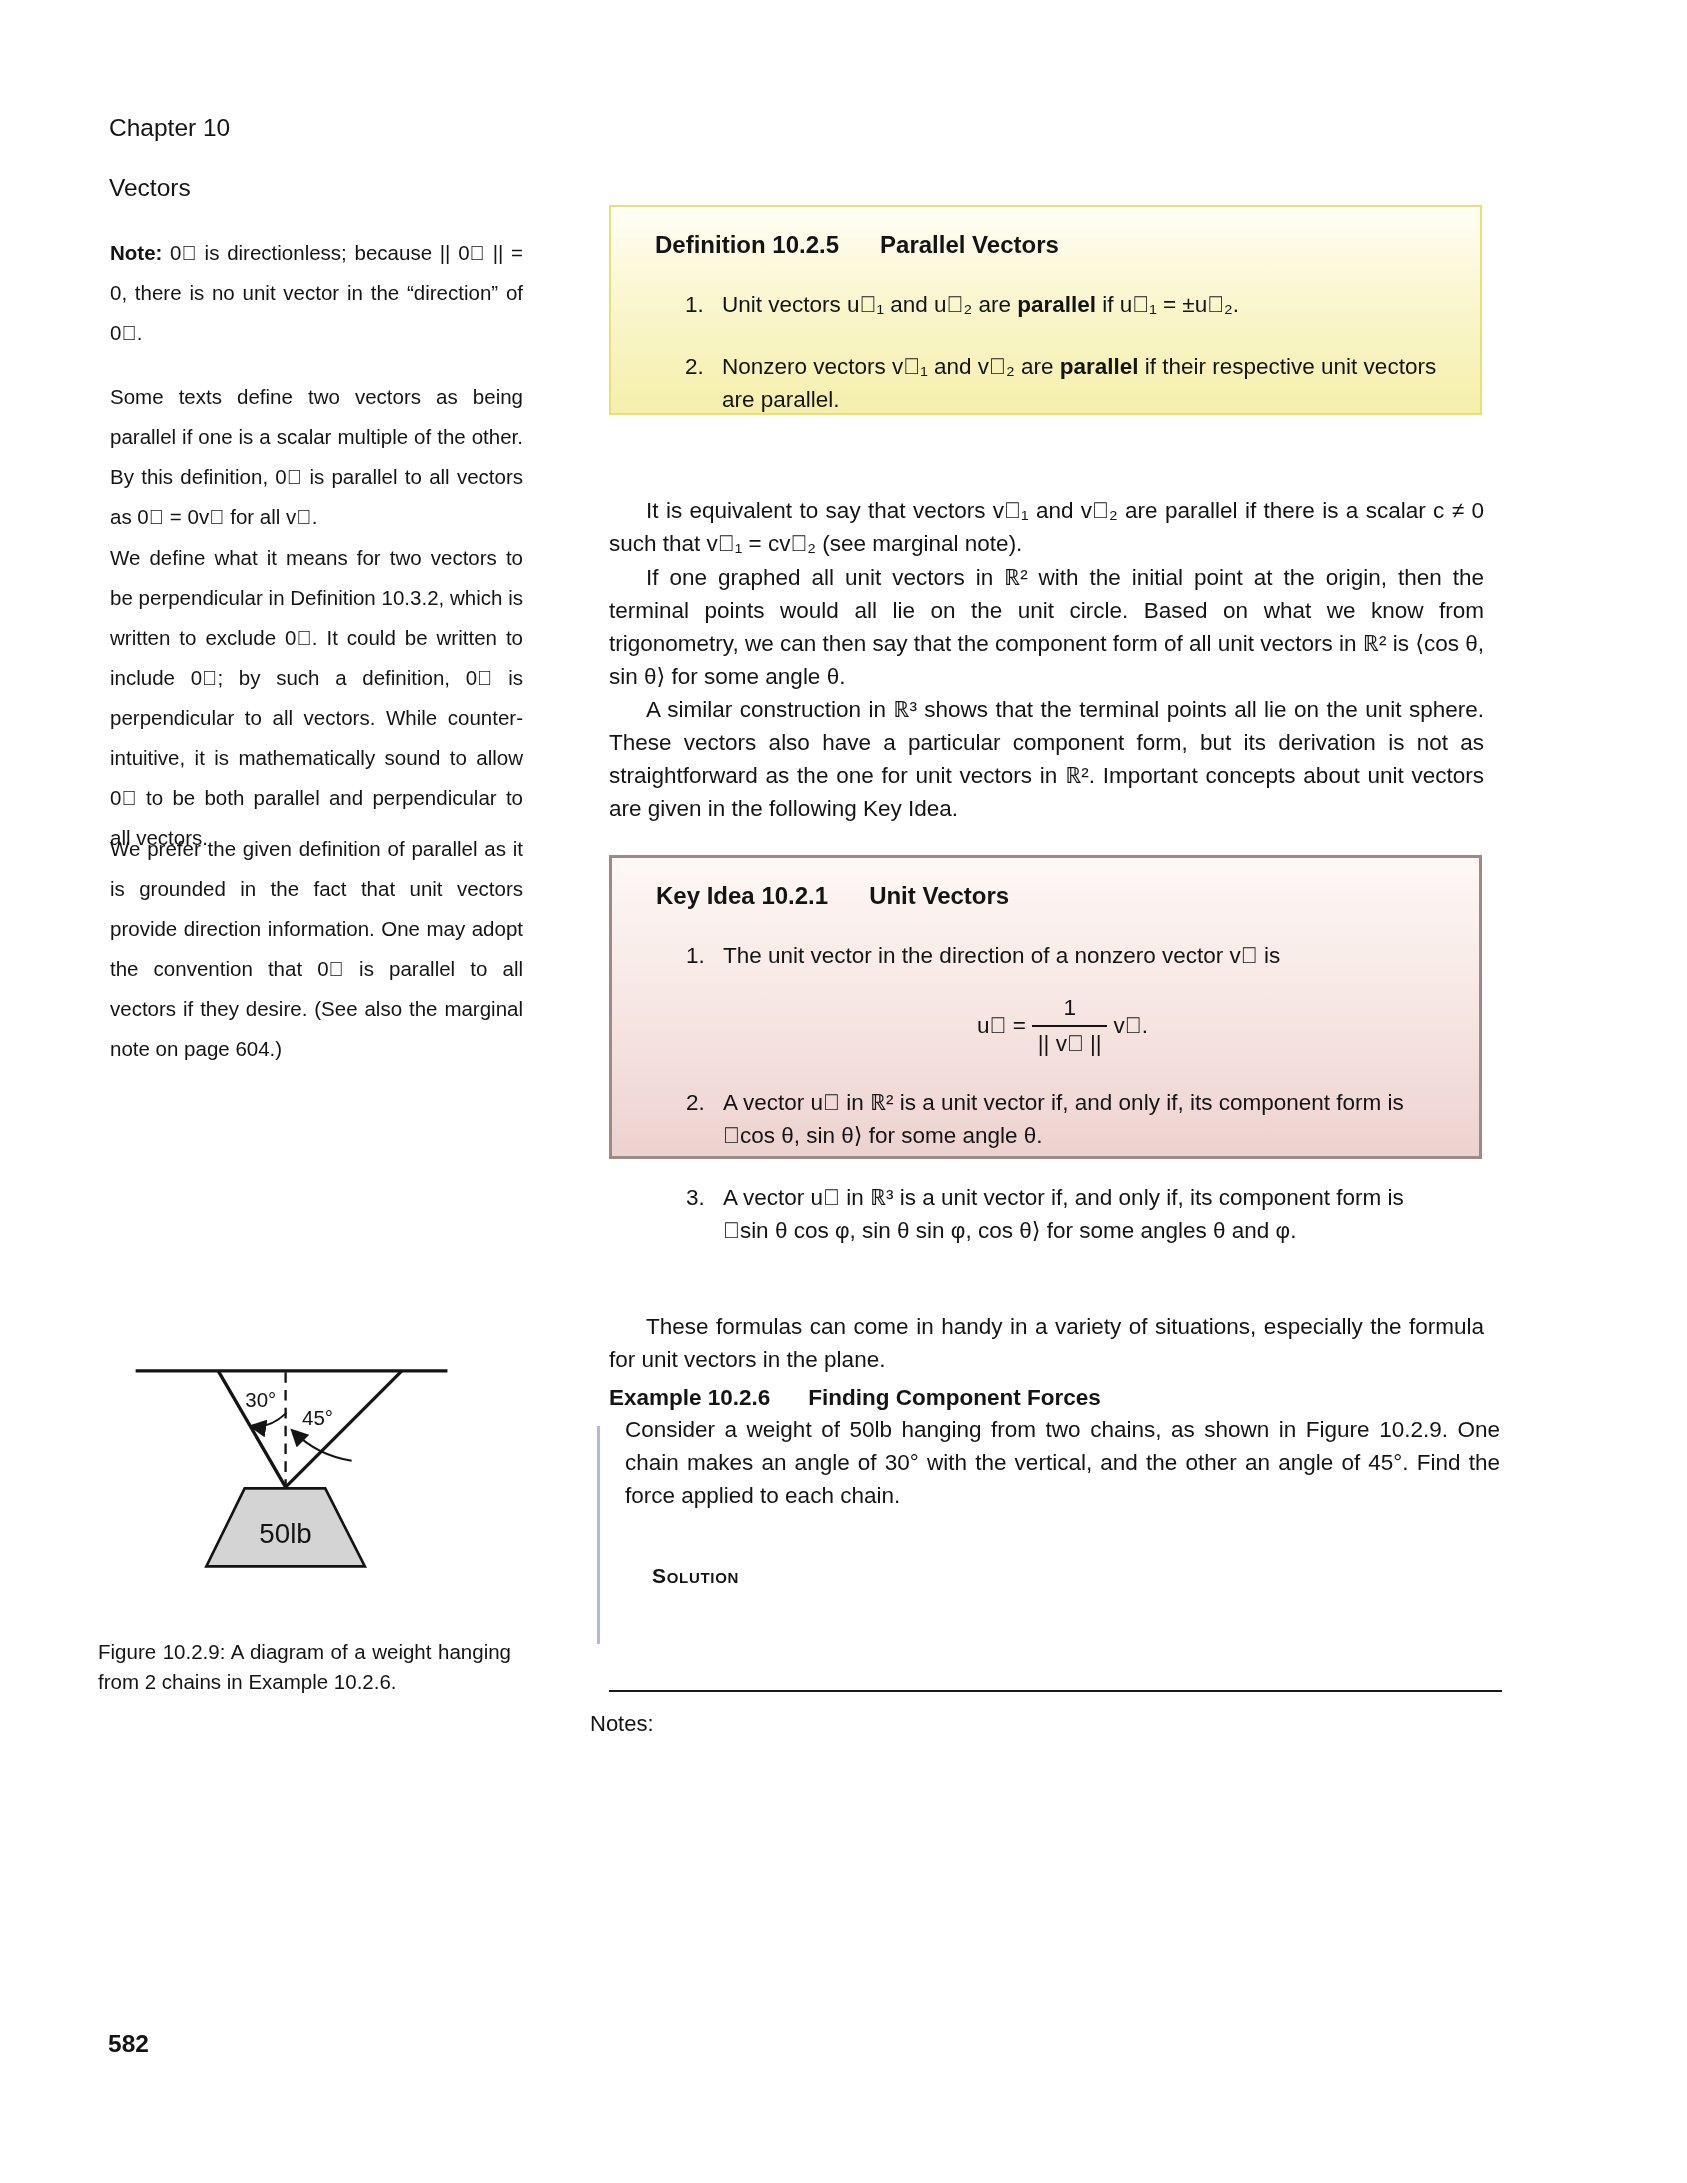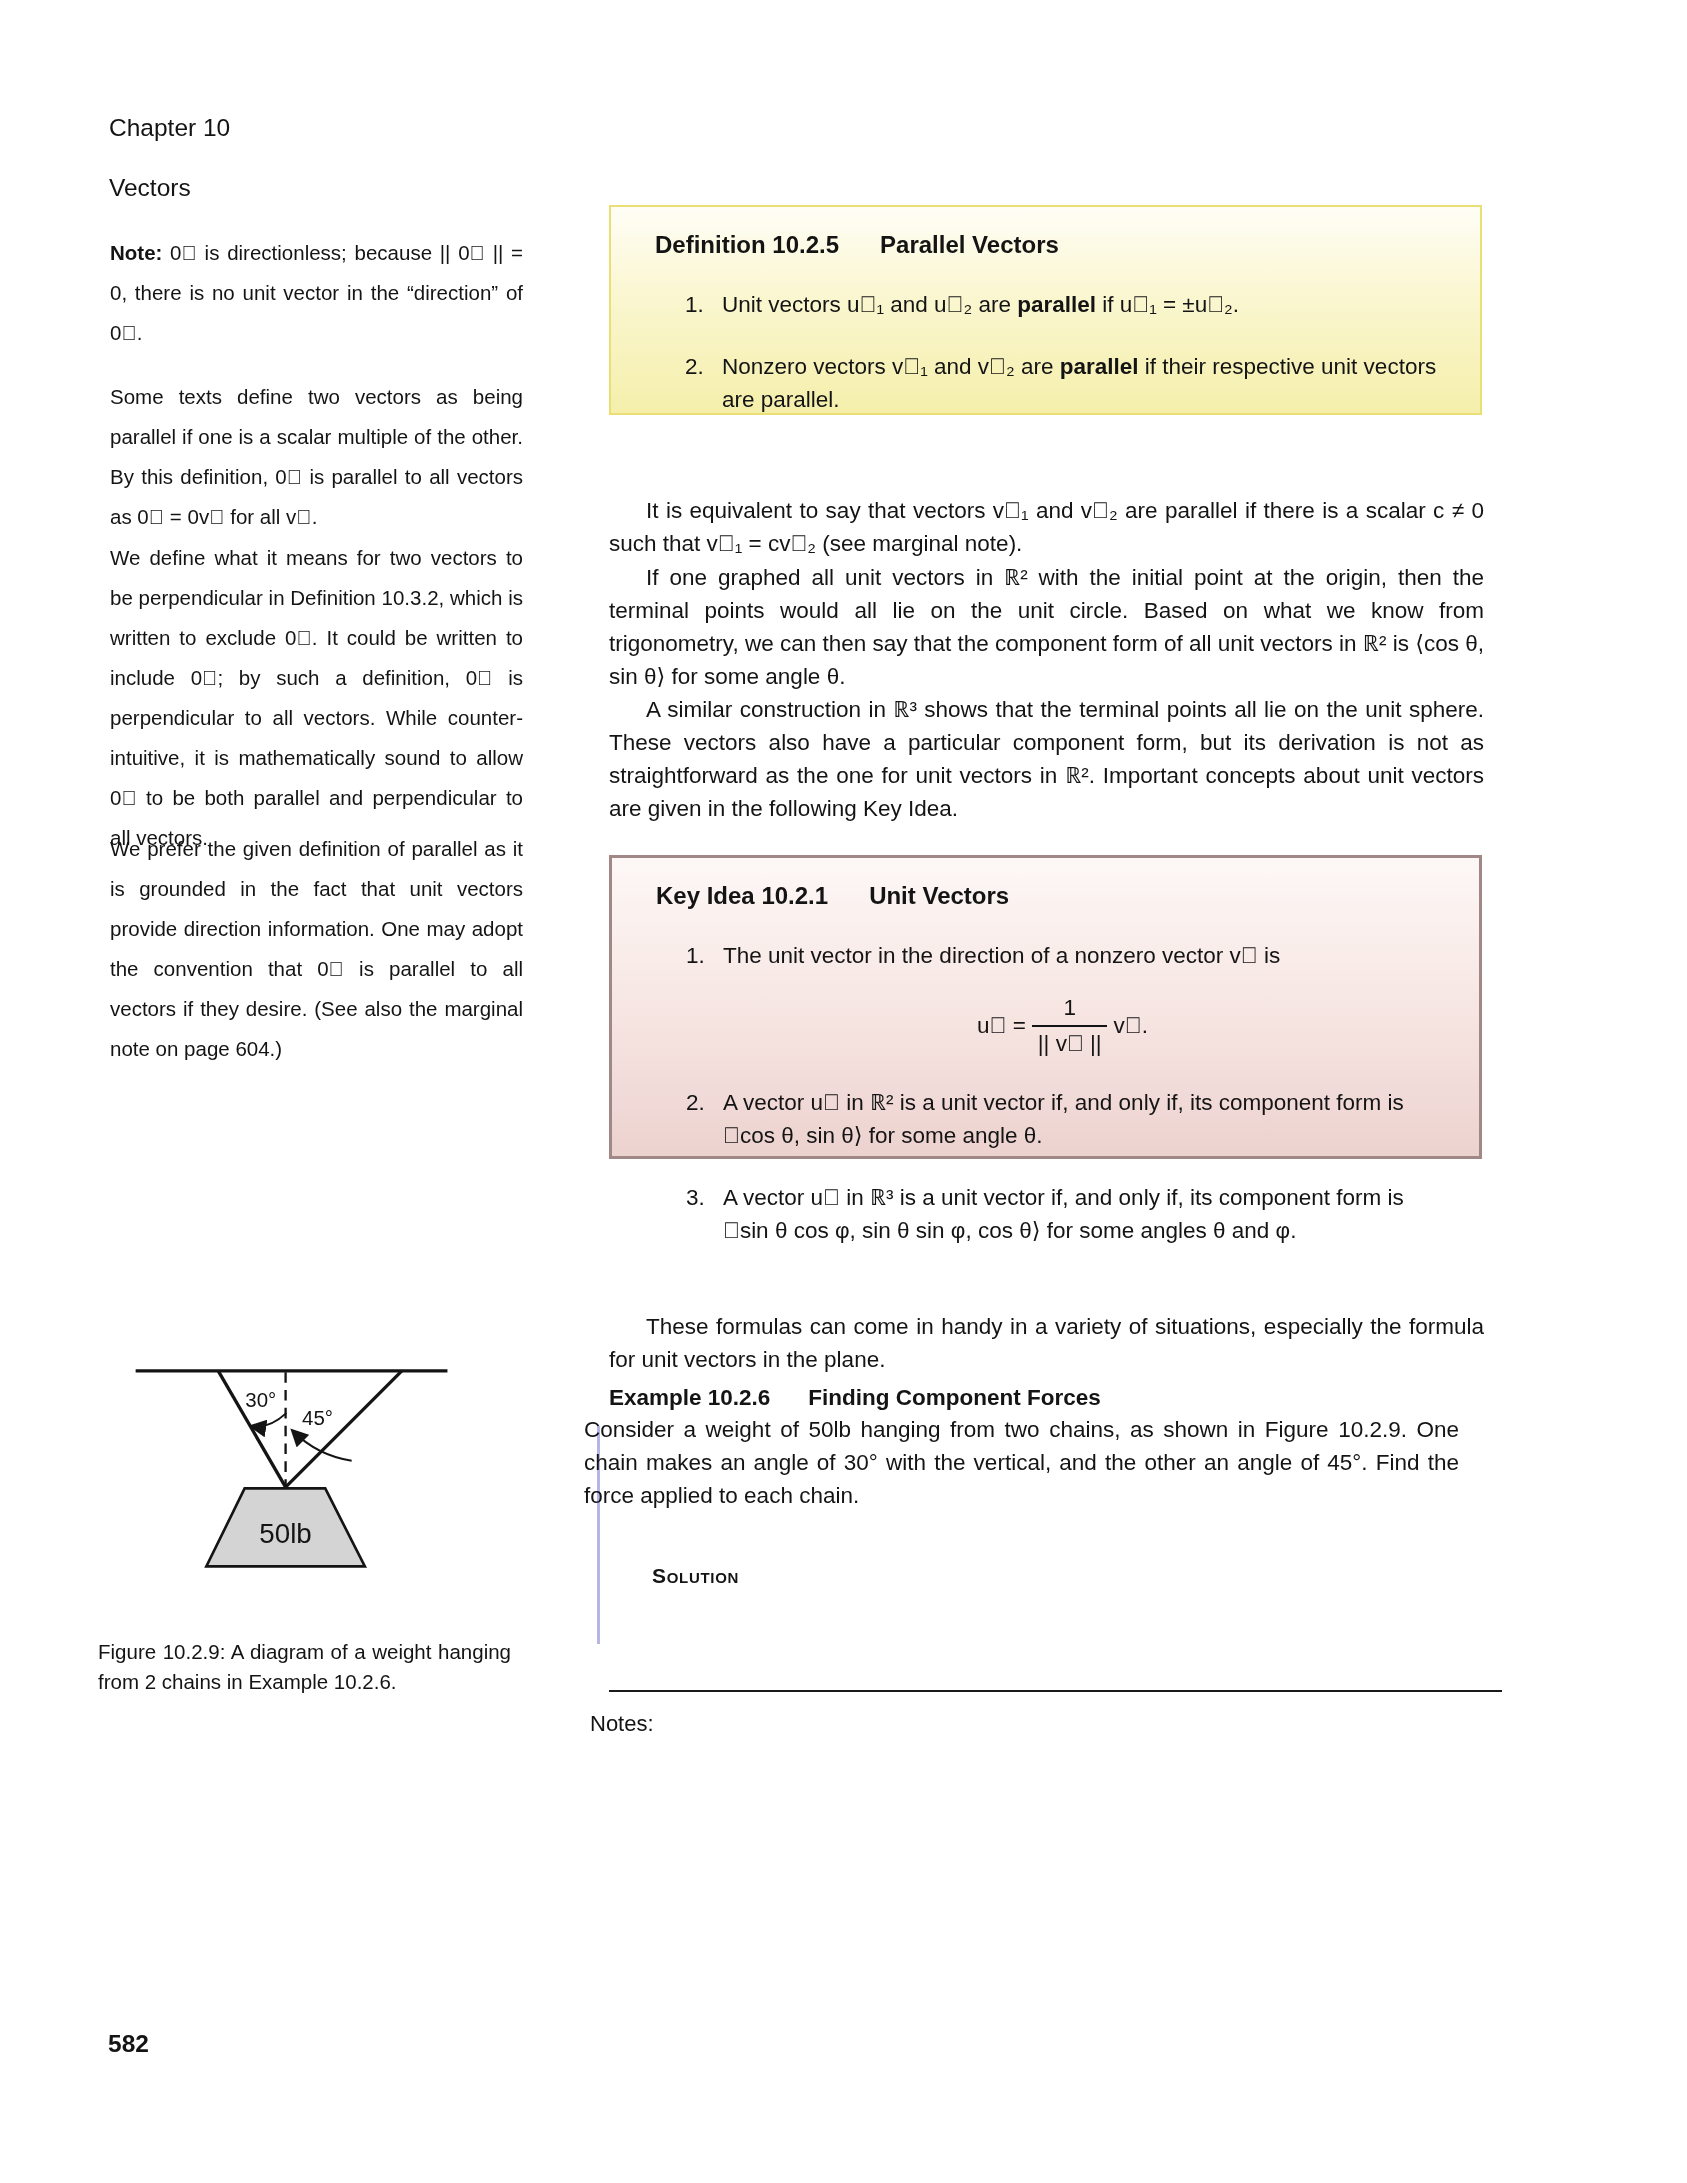--- a/index.html
+++ b/index.html
@@ -50,21 +50,21 @@
     border:3.3px solid #a28787;
     background:linear-gradient(180deg,#fdf8f6 0%,#f6e4e1 55%,#ecd2cf 100%);
   }
   .formula-row{display:flex;justify-content:center;align-items:center;margin-top:22.5px;font-size:22.5px;}
   .frac{display:inline-flex;flex-direction:column;align-items:center;margin:0 6.6px;}
   .frac .num{padding:0 5.3px 4px 5.3px;}
   .frac .den{border-top:2px solid #141414;padding:4px 5.3px 0 5.3px;}
 
   
   .example-head{left:609px;top:1377px;font-size:22.5px;font-weight:bold;display:flex;gap:38px;margin-top:8px;}
-  .example-body{left:584px;top:1413px;}
+  .example-body{left:625px;top:1413px;}
   .example-rule{left:597px;top:1426px;width:2.6px;height:218px;background:#b5b5e8;}
   .solution-row{left:652px;top:1563px;display:flex;font-size:22.5px;white-space:nowrap;}
   .solution-label{font-variant:small-caps;font-weight:bold;letter-spacing:0.7px;width:179px;flex:0 0 179px;font-size:21px;padding-top:1.3px;}
 
   .bottom-rule{left:609px;top:1690px;width:893px;height:0;border-top:2px solid #1a1a1a;}
   .notes-label{left:590px;top:1711px;font-size:22px;}
 
   
   .figure-svg{left:122px;top:1355px;}
   .fig-caption{left:98px;top:1616px;width:413px;font-size:20.5px;line-height:30px;text-align:justify;}

